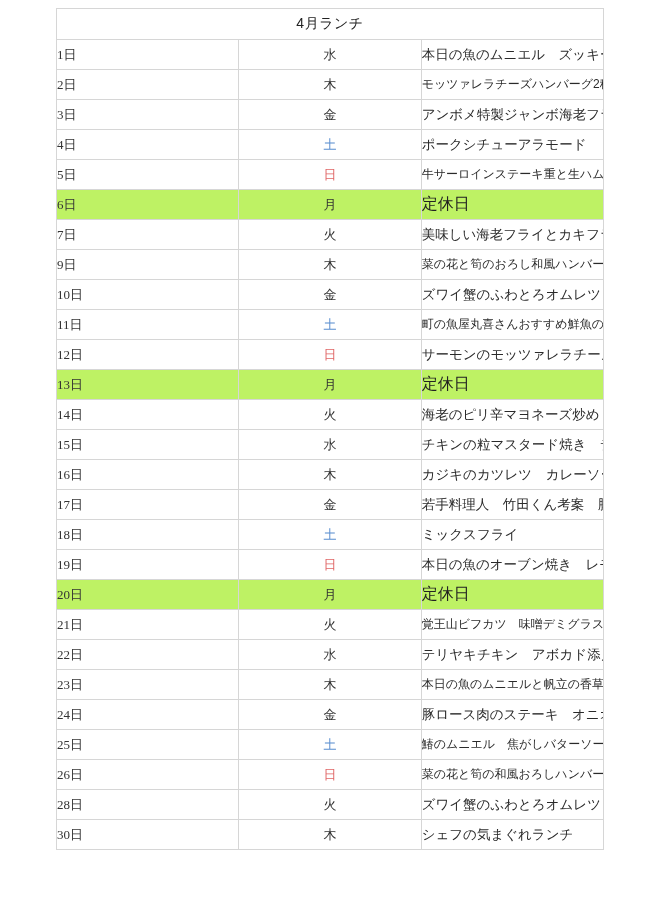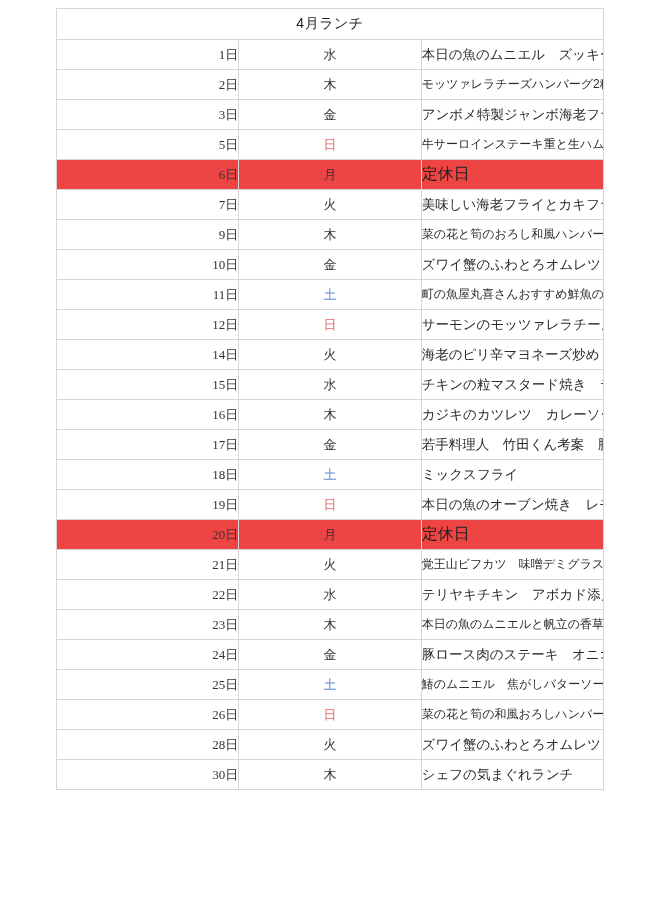--- a/index.html
+++ b/index.html
@@ -39,21 +39,20 @@
     letter-spacing: 0.5px;
     color: #222;
   }
   .col-day {
     width: 56px;
   }
   .col-week {
     width: 44px;
   }
   .day-cell {
-    text-align: right;
     padding-right: 8px;
     font-size: 13px;
     height: 29px;
     color: #333;
     font-family: "Liberation Serif", serif;
   }
   .week-cell {
     text-align: center;
     font-size: 13px;
     height: 29px;
@@ -66,21 +65,21 @@
     color: #2a2a2a;
     white-space: nowrap;
     overflow: hidden;
   }
   .menu-cell.small {
     font-size: 12px;
   }
   .week-sat { color: #5b8fd0; }
   .week-sun { color: #e06666; }
   .week-normal { color: #333333; }
-  .row-holiday td { background: #ef4444; }
+  .row-holiday td { background: #bef264; }
   .holiday-text {
     font-size: 16px;
     color: #222;
   }
 </style>
 </head>
 <body>
 
 <div class="page">
   <table class="menu-table">
@@ -99,20 +98,25 @@
           <td class="col-day day-cell">2日</td>
           <td class="col-week week-cell week-normal">木</td>
           <td class="menu-cell small">モッツァレラチーズハンバーグ2種類のソースと生ハムサラダ</td>
         </tr>
         <tr>
           <td class="col-day day-cell">3日</td>
           <td class="col-week week-cell week-normal">金</td>
           <td class="menu-cell">アンボメ特製ジャンボ海老フライ　桜アイス　2,000円</td>
         </tr>
         <tr>
+          <td class="col-day day-cell">4日</td>
+          <td class="col-week week-cell week-sat">土</td>
+          <td class="menu-cell">ポークシチューアラモード</td>
+        </tr>
+        <tr>
           <td class="col-day day-cell">5日</td>
           <td class="col-week week-cell week-sun">日</td>
           <td class="menu-cell small">牛サーロインステーキ重と生ハムサラダ　抹茶アイス　2,000円</td>
         </tr>
         <tr class="row-holiday">
           <td class="col-day day-cell">6日</td>
           <td class="col-week week-cell week-normal">月</td>
           <td class="menu-cell holiday-text">定休日</td>
         </tr>
         <tr>
@@ -132,20 +136,25 @@
         </tr>
         <tr>
           <td class="col-day day-cell">11日</td>
           <td class="col-week week-cell week-sat">土</td>
           <td class="menu-cell small">町の魚屋丸喜さんおすすめ鮮魚のムニエル　パンナコッタ　1,600円</td>
         </tr>
         <tr>
           <td class="col-day day-cell">12日</td>
           <td class="col-week week-cell week-sun">日</td>
           <td class="menu-cell">サーモンのモッツァレラチーズ焼き　トマトソース</td>
+        </tr>
+        <tr class="row-holiday">
+          <td class="col-day day-cell">13日</td>
+          <td class="col-week week-cell week-normal">月</td>
+          <td class="menu-cell holiday-text">定休日</td>
         </tr>
         <tr>
           <td class="col-day day-cell">14日</td>
           <td class="col-week week-cell week-normal">火</td>
           <td class="menu-cell">海老のピリ辛マヨネーズ炒め　杏仁豆腐</td>
         </tr>
         <tr>
           <td class="col-day day-cell">15日</td>
           <td class="col-week week-cell week-normal">水</td>
           <td class="menu-cell">チキンの粒マスタード焼き　デミグラスソース</td>

